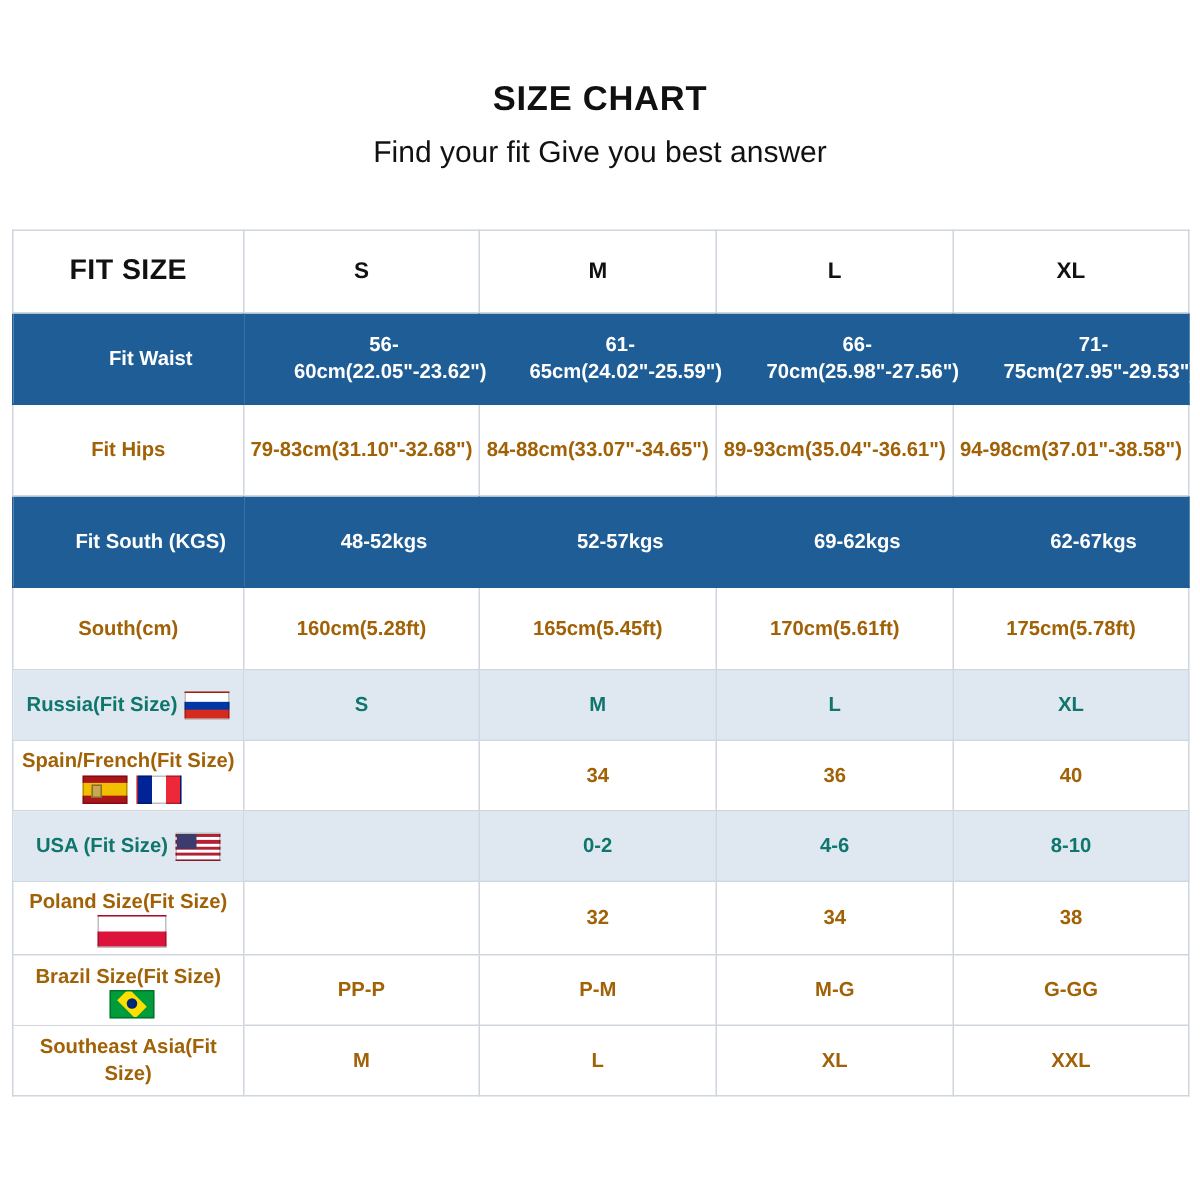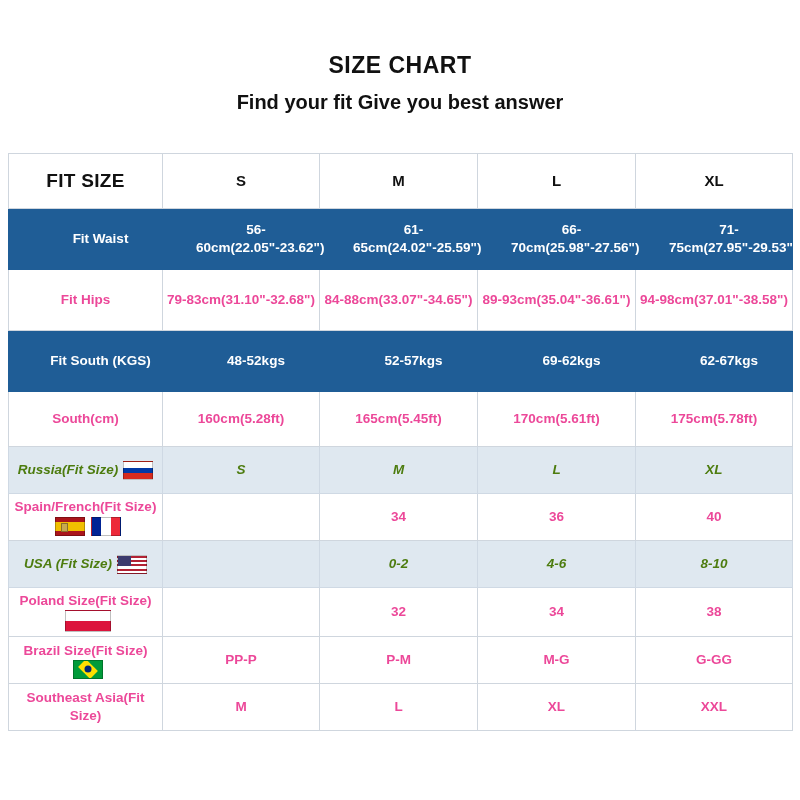--- a/index.html
+++ b/index.html
@@ -26,21 +26,21 @@
   }
   .title-main {
     font-size: 23px;
     font-weight: bold;
     letter-spacing: 0.5px;
     color: #111;
     line-height: 1.2;
   }
   .title-sub {
     font-size: 20px;
-    font-weight: bold;
+    font-weight: normal;
     color: #111;
     margin-top: 10px;
     line-height: 1.2;
   }
   table.size-chart {
     position: absolute;
     top: 153px;
     left: 8px;
     width: 784px;
     border-collapse: collapse;
@@ -64,32 +64,31 @@
 
   
   tr.blue td {
     background: #1f5d96;
     color: #ffffff;
     border-color: #1f5d96;
     padding-left: 33px;
   }
   tr.white td {
     background: #ffffff;
-    color: #ec4899;
+    color: #a16207;
   }
   tr.header td {
     background: #ffffff;
     color: #111111;
     font-size: 15px;
   }
   tr.light td {
     background: #dfe8f0;
-    color: #4d7c0f;
+    color: #0f766e;
     border-color: #cfd9e4;
-    font-style: italic;
   }
 
   td.label {
     font-size: 14px;
   }
   tr.header td.label {
     font-size: 19px;
     letter-spacing: 0.3px;
   }
   td.label-left {

